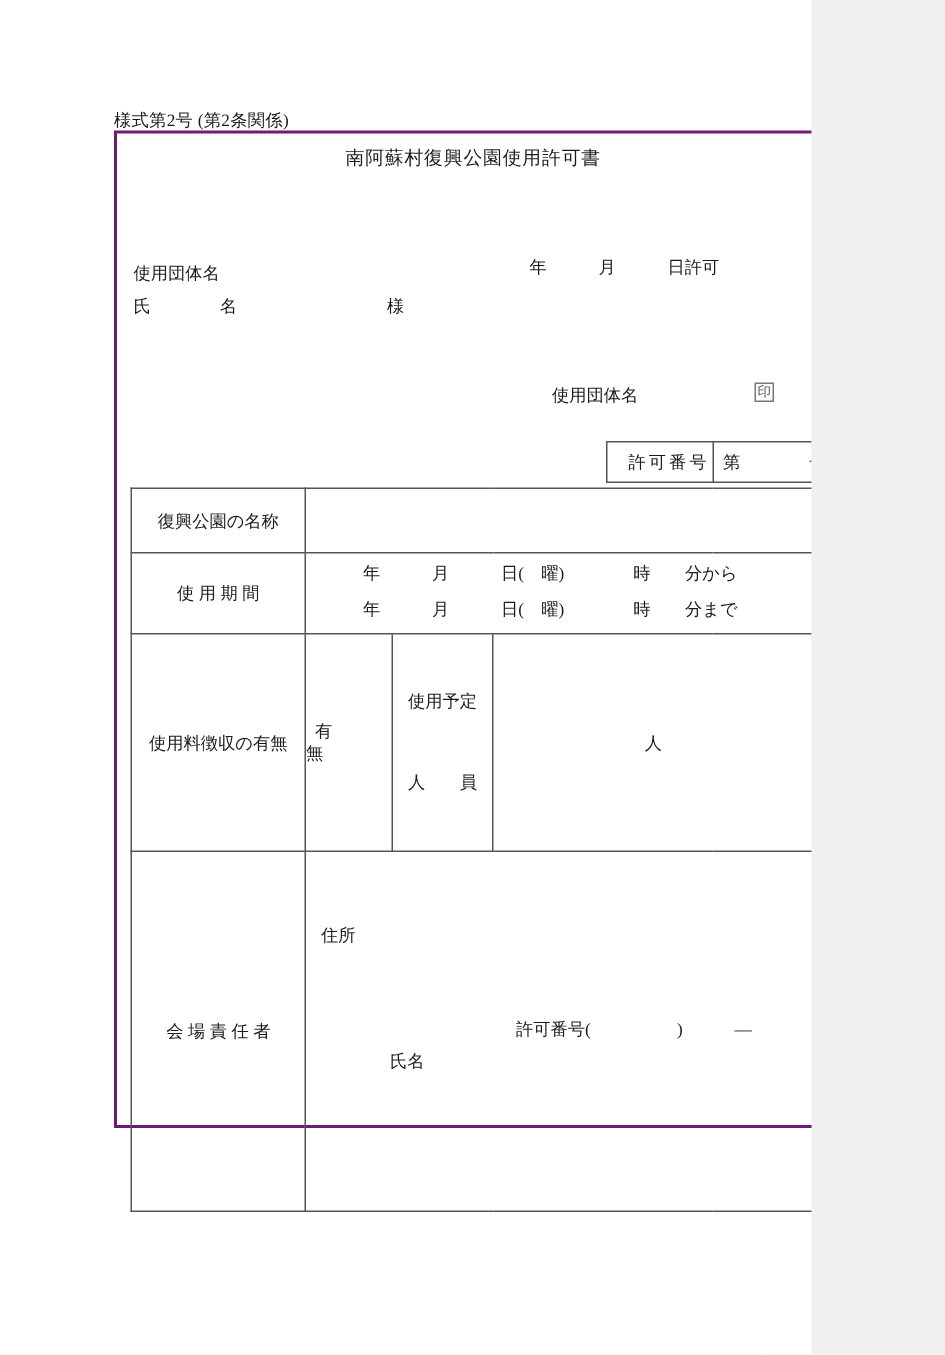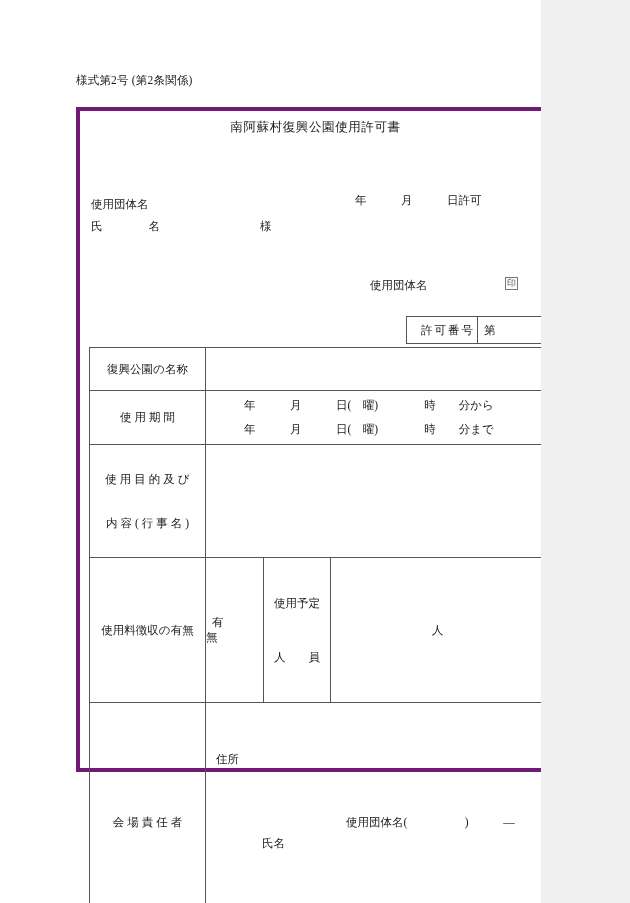--- a/index.html
+++ b/index.html
@@ -26,24 +26,24 @@
     top: 73px;
     font-size: 11.5px;
     letter-spacing: 0.2px;
     white-space: nowrap;
   }
 
   
   .outer-frame {
     position: absolute;
     left: 76px;
-    top: 107px;
+    top: 87px;
     width: 479px;
     height: 665px;
-    border: 4px solid #701a75;
+    border: 2px solid #701a75;
     box-sizing: border-box;
   }
 
   
   .doc-title {
     position: absolute;
     left: 0;
     top: 8px;
     width: 100%;
     text-align: center;
@@ -218,46 +218,39 @@
         </tr>
 
         <tr>
           <td class="lbl-cell spread" colspan="2" style="height:44px;">使用期間</td>
           <td colspan="5">
             <div class="period-lines">年　　　月　　　日(　曜)　　　　時　　分から</div>
             <div class="period-lines" style="padding-top:0;">年　　　月　　　日(　曜)　　　　時　　分まで</div>
           </td>
         </tr>
 
-        <tr>
-          <td class="lbl-cell purpose-lbl" colspan="2" style="height:96px;">
-            <div class="spread">使用目的及び</div>
-            <div class="spread">内容(行事名)</div>
-          </td>
-          <td colspan="5" class="cell-pad"></td>
-        </tr>
 
         <tr>
           <td class="lbl-cell" colspan="2" style="height:45px;">使用料徴収の有無</td>
           <td class="aru-nashi">有　無</td>
           <td class="yotei-lbl">
             <div>使用予定</div>
             <div>人　　員</div>
           </td>
           <td class="person-unit" colspan="3">人</td>
         </tr>
 
         <tr>
           <td class="lbl-cell spread" colspan="2" style="height:46px;">会場責任者</td>
           <td colspan="5">
             <div class="resp-body">
               <div>住所</div>
               <div class="resp-line2">
                 <span>氏名</span>
-                <span class="phone">使用団体名(　　　　　)　　　―</span>
+                <span class="phone">許可番号(　　　　　)　　　―</span>
               </div>
             </div>
           </td>
         </tr>
 
       </tbody>
     </table>
 
   </div>
 </div>

